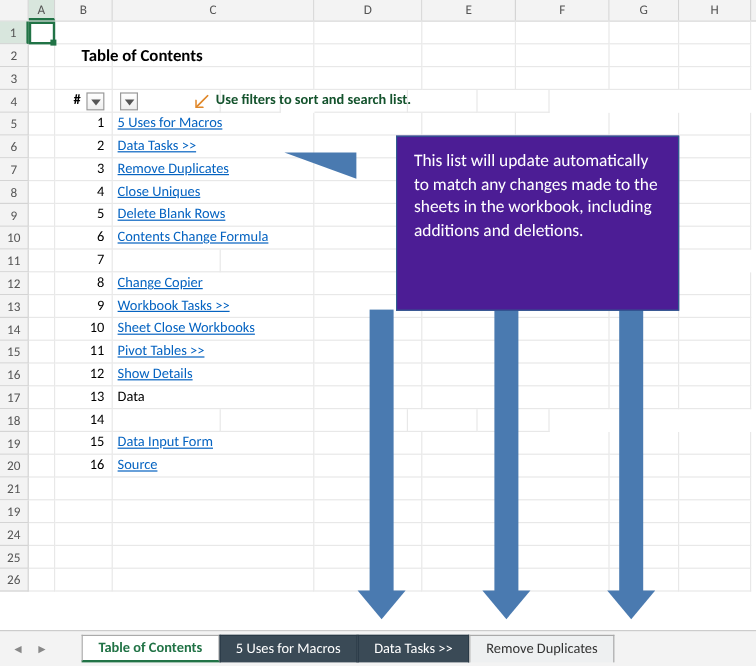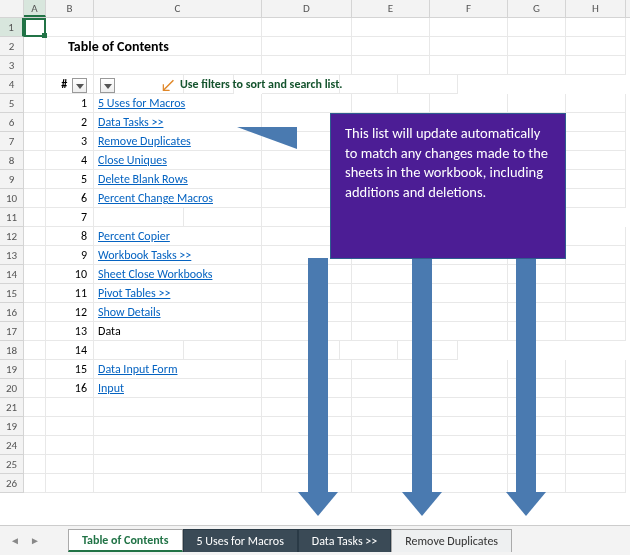--- a/index.html
+++ b/index.html
@@ -358,21 +358,21 @@
           <div class="cell wF"></div>
           <div class="cell wG"></div>
           <div class="cell wH"></div>
         </div>
       </div>
       <div class="row">
         <div class="row-h">10</div>
         <div class="cells">
           <div class="cell wA"></div>
           <div class="cell wB num">6</div>
-          <div class="cell wC link">Percent Change Macros</div>
+          <div class="cell wC link">Contents Change Formula</div>
           <div class="cell wD"></div>
           <div class="cell wE"></div>
           <div class="cell wF"></div>
           <div class="cell wG"></div>
           <div class="cell wH"></div>
         </div>
       </div>
       <div class="row">
         <div class="row-h">11</div>
         <div class="cells">
@@ -383,21 +383,21 @@
           <div class="cell wF"></div>
           <div class="cell wG"></div>
           <div class="cell wH"></div>
         </div>
       </div>
       <div class="row">
         <div class="row-h">12</div>
         <div class="cells">
           <div class="cell wA"></div>
           <div class="cell wB num">8</div>
-          <div class="cell wC link">Percent Copier</div>
+          <div class="cell wC link">Change Copier</div>
           <div class="cell wD"></div>
           <div class="cell wE"></div>
           <div class="cell wF"></div>
           <div class="cell wG"></div>
           <div class="cell wH"></div>
         </div>
       </div>
       <div class="row">
         <div class="row-h">13</div>
         <div class="cells">
@@ -486,21 +486,21 @@
           <div class="cell wF"></div>
           <div class="cell wG"></div>
           <div class="cell wH"></div>
         </div>
       </div>
       <div class="row">
         <div class="row-h">20</div>
         <div class="cells">
           <div class="cell wA"></div>
           <div class="cell wB num">16</div>
-          <div class="cell wC link">Input</div>
+          <div class="cell wC link">Source</div>
           <div class="cell wD"></div>
           <div class="cell wE"></div>
           <div class="cell wF"></div>
           <div class="cell wG"></div>
           <div class="cell wH"></div>
         </div>
       </div>
       <div class="row">
         <div class="row-h">21</div>
         <div class="cells">

